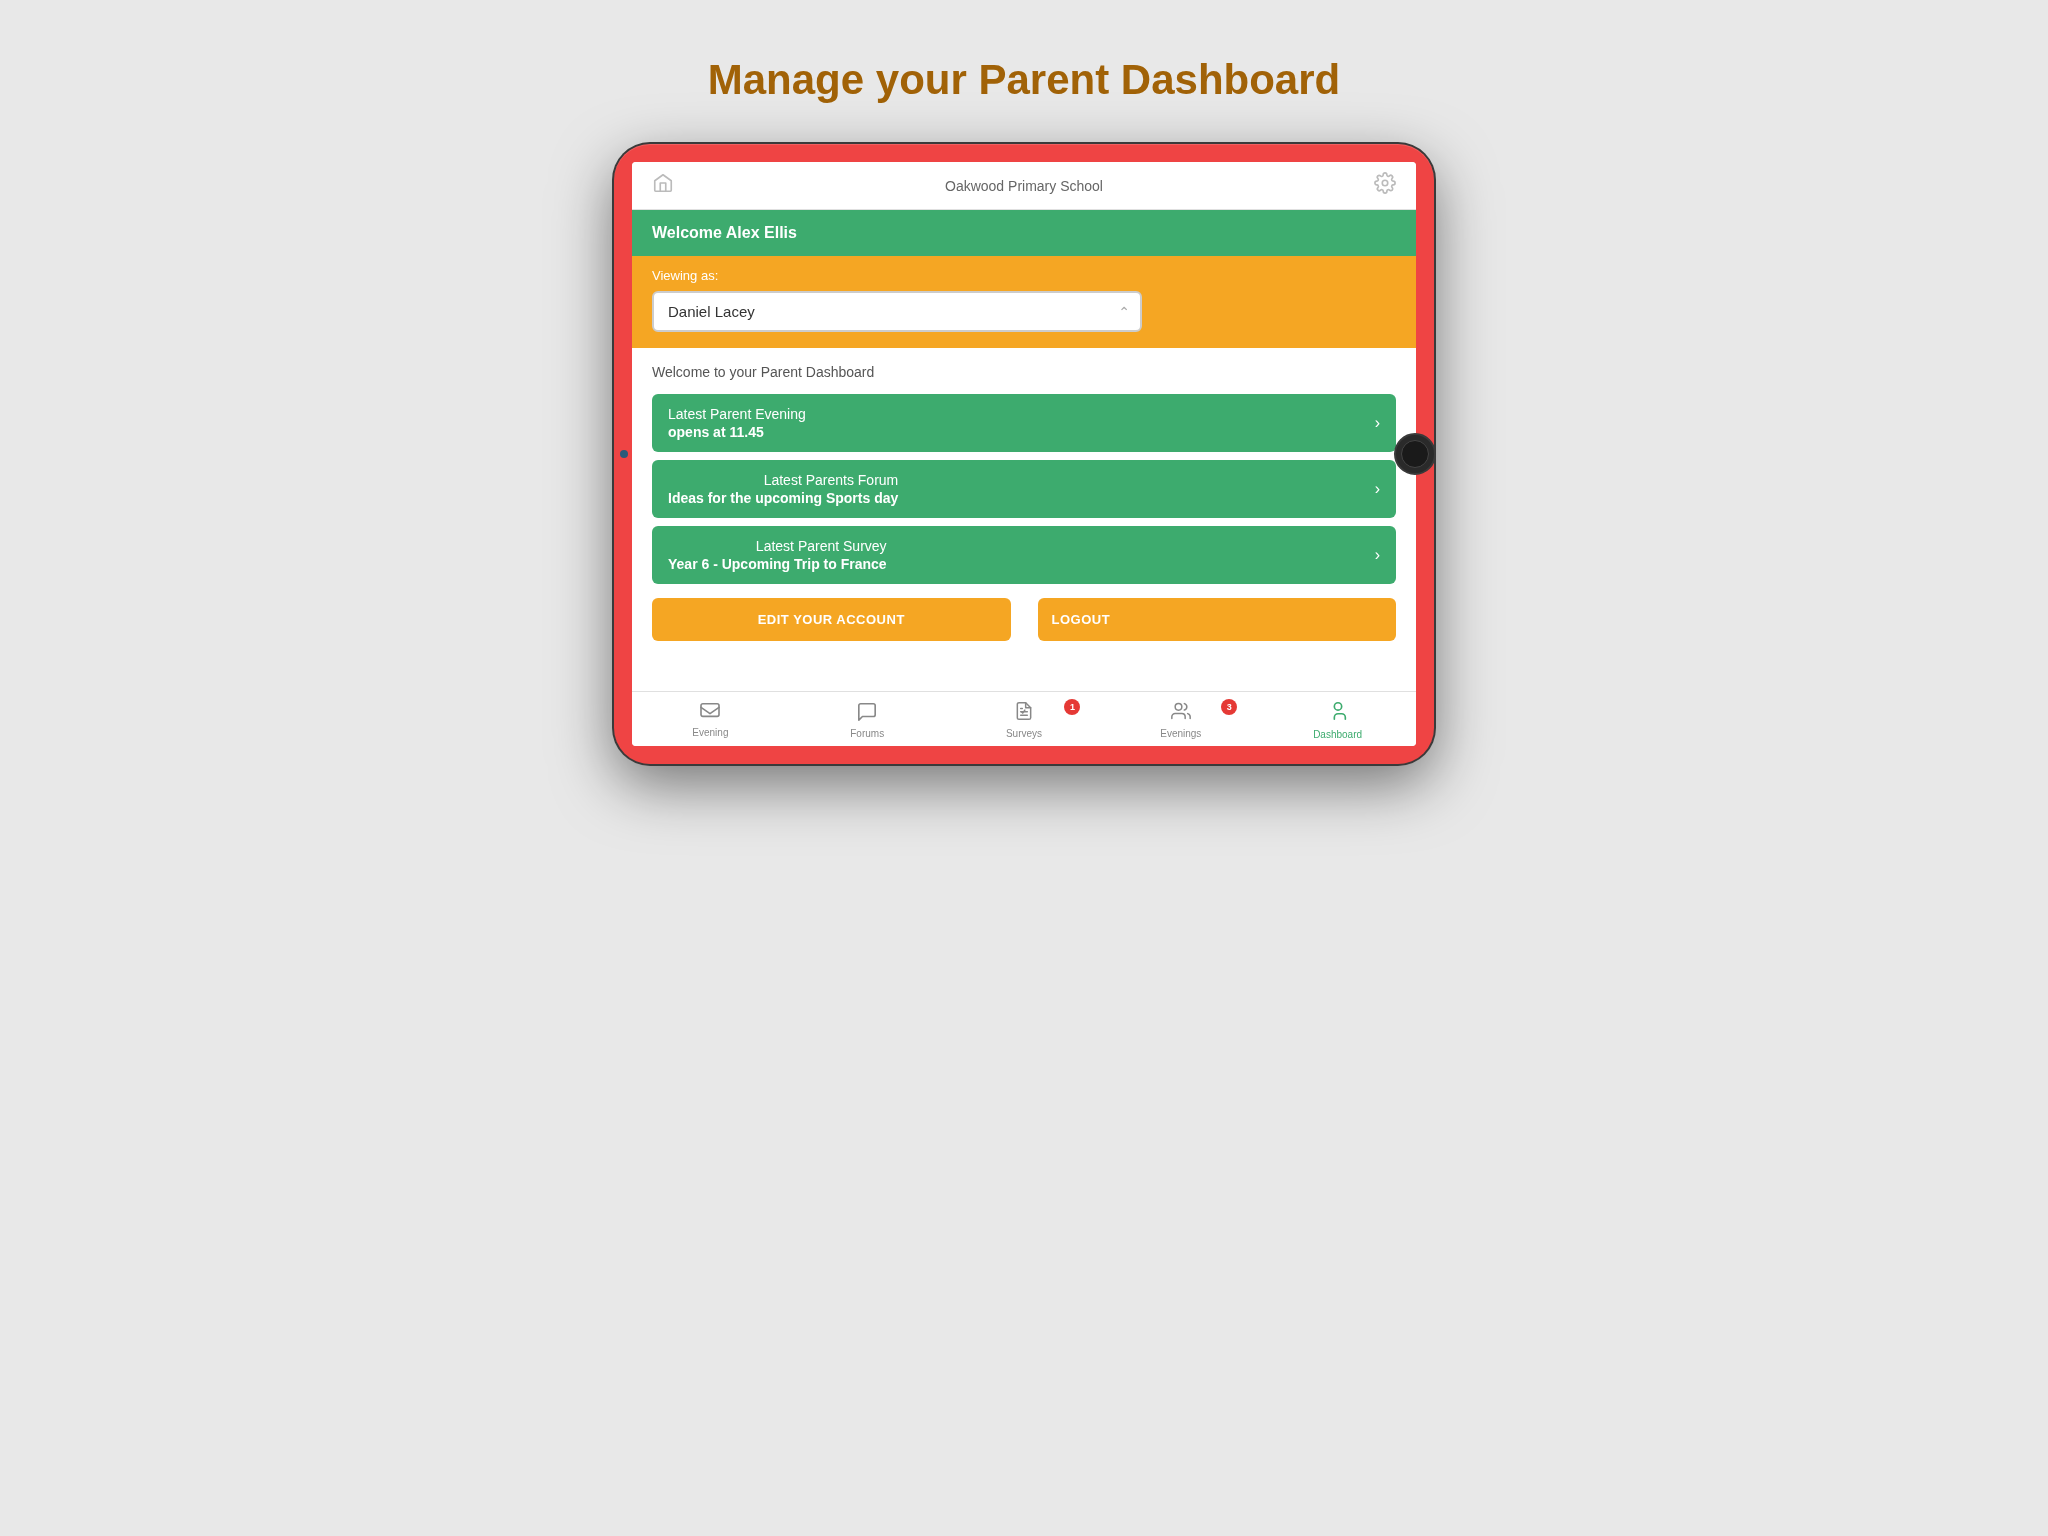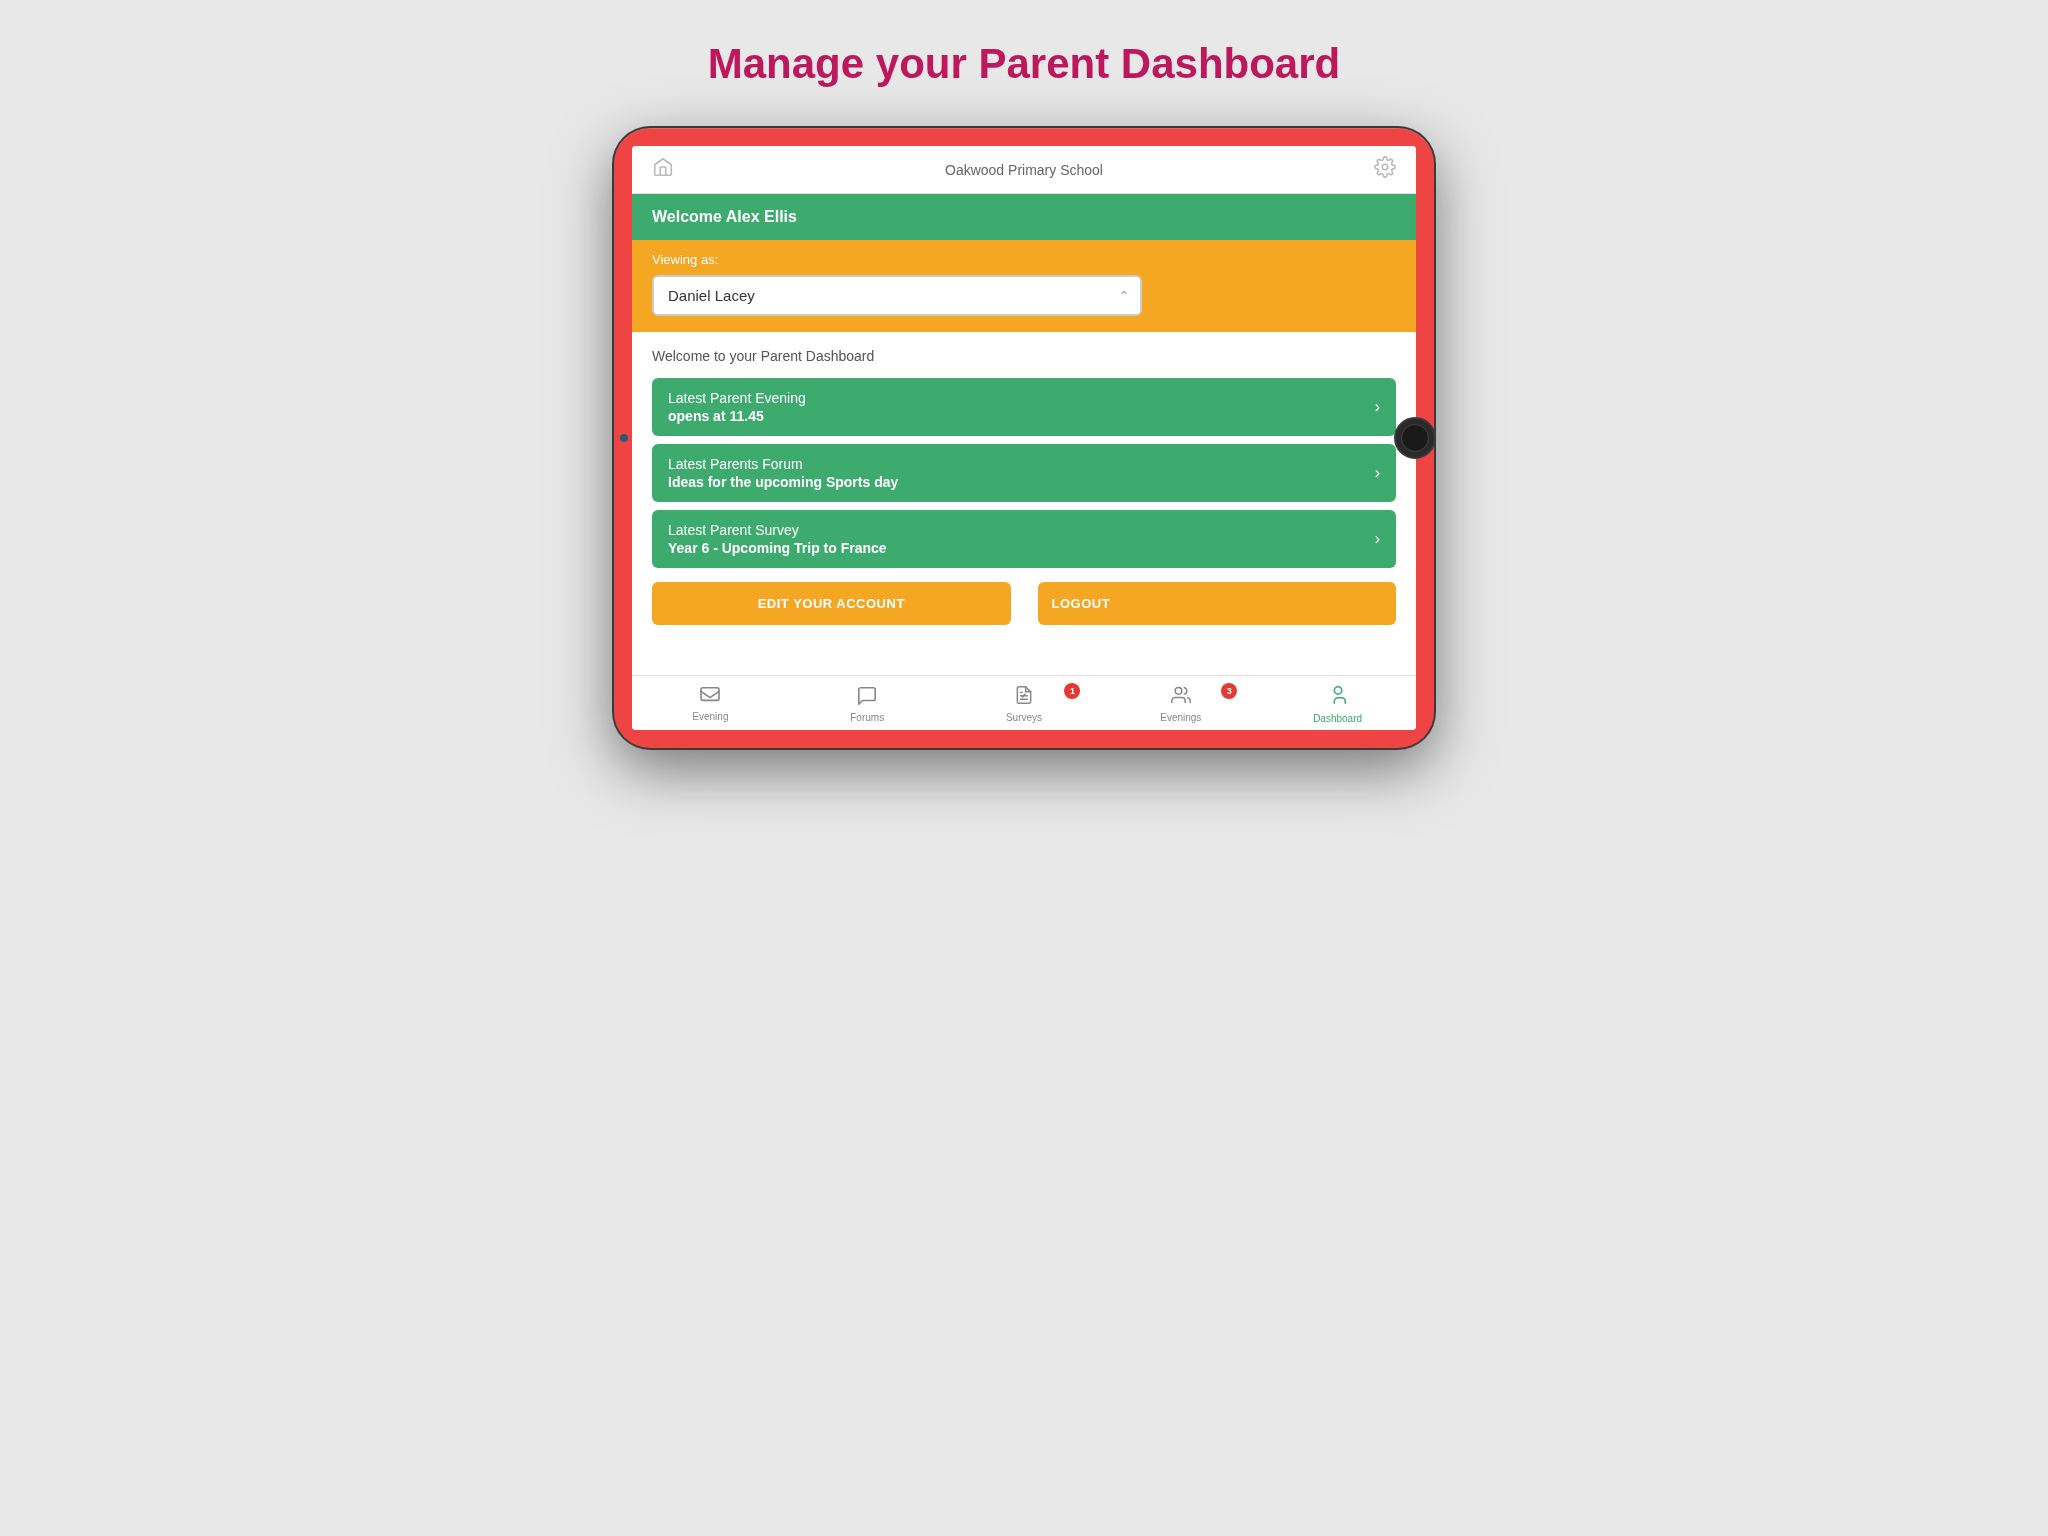--- a/index.html
+++ b/index.html
@@ -10,23 +10,24 @@
       display: flex;
       flex-direction: column;
       align-items: center;
       min-height: 100vh;
       padding: 40px 20px;
     }
 
     .page-title {
       font-size: 42px;
       font-weight: 800;
-      color: #be185d;
+      color: #a16207;
       margin-bottom: 40px;
       text-align: center;
+      margin-top: 16px;
     }
 
     
     .ipad-frame {
       width: 820px;
       height: 620px;
       background: #ef4444;
       border-radius: 36px;
       padding: 18px 18px 18px 18px;
       box-shadow:
@@ -184,20 +185,21 @@
       justify-content: space-between;
       cursor: pointer;
     }
 
     .list-item-content {}
 
     .list-item-title {
       color: white;
       font-size: 14px;
       font-weight: 400;
+      text-align: right;
     }
 
     .list-item-subtitle {
       color: white;
       font-size: 14px;
       font-weight: 700;
       margin-top: 2px;
     }
 
     .list-item-arrow {

